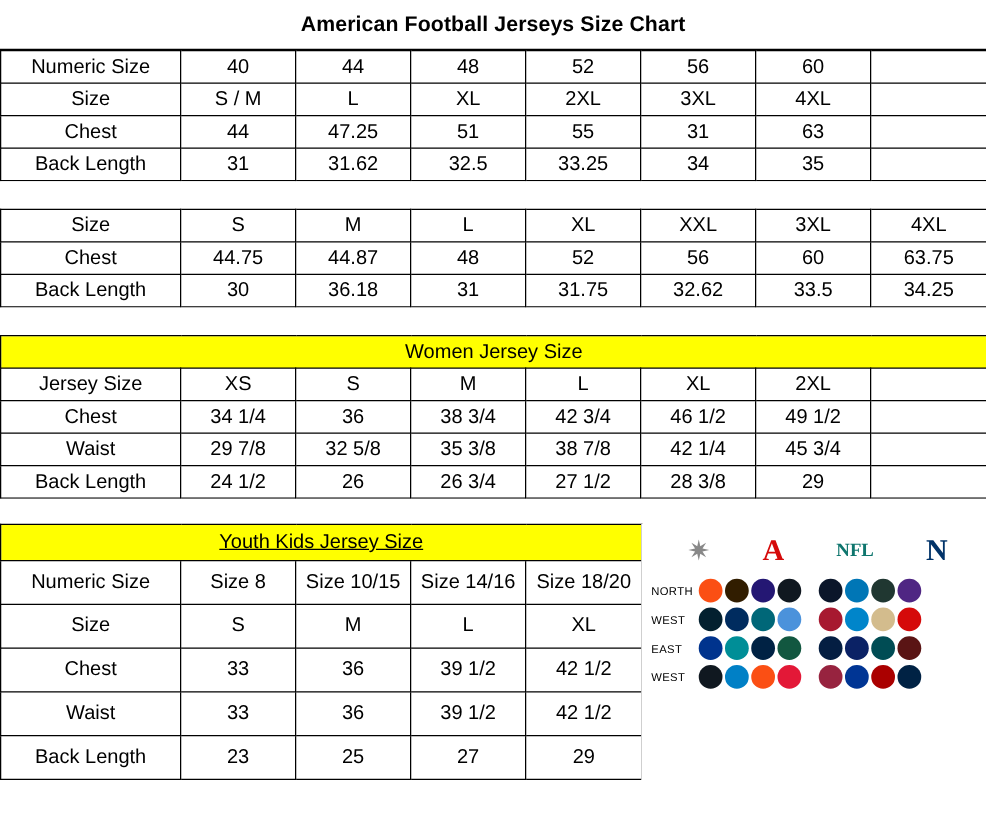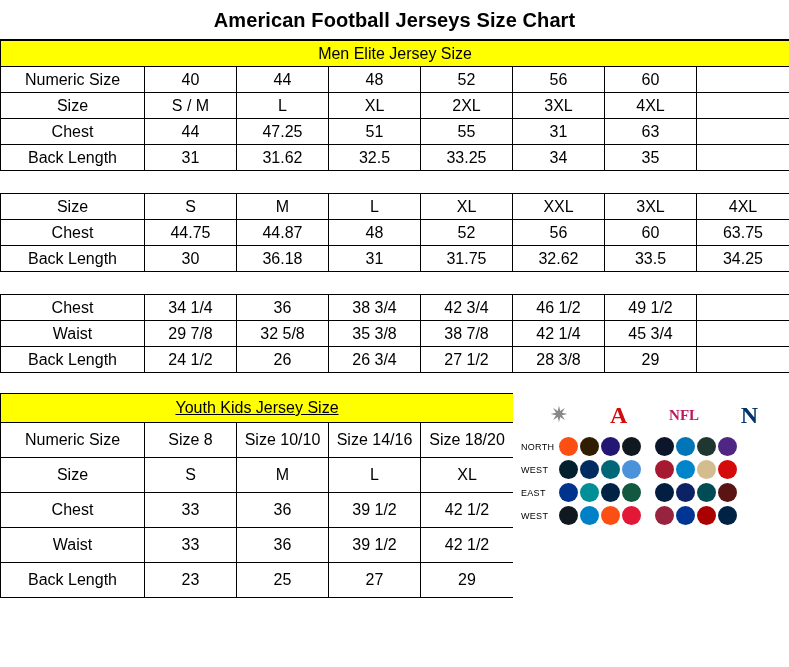--- a/index.html
+++ b/index.html
@@ -23,21 +23,21 @@
   .title-bar {
     height: 38px;
     display: flex;
     align-items: center;
     justify-content: center;
     border-bottom: 1px solid #000;
     border-top: 1px solid #fff;
   }
   .title-bar .title {
     font-weight: bold;
-    font-size: 20px;
+    font-size: 17px;
     letter-spacing: .1px;
   }
   table.sz {
     border-collapse: collapse;
     width: 789px;
     table-layout: fixed;
   }
   table.sz td {
     border: 1px solid #000;
     text-align: center;
@@ -99,21 +99,21 @@
     height: 42px;
     padding: 2px 10px 0 10px;
     box-sizing: border-box;
   }
   .conf-logo {
     font-weight: bold;
     font-size: 24px;
     font-family: "Liberation Serif", serif;
   }
   .afc { color: #d50a0a; }
-  .nfl { color: #be185d; }
+  .nfl { color: #0f766e; }
   .nfc { color: #013369; }
   .star-logo { color: #888; font-size: 22px; }
   .div-table {
     border-collapse: collapse;
     width: 100%;
   }
   .div-table td {
     padding: 1px 2px;
     vertical-align: middle;
   }
@@ -159,23 +159,20 @@
       <col style="width:144px">
         <col style="width:92px">
         <col style="width:92px">
         <col style="width:92px">
       <col style="width:92px">
         <col style="width:92px">
         <col style="width:92px">
         <col style="width:93px">
     </colgroup>
     <tbody>
-        <tr>
-      <td class="yellow-head" colspan="8">Men Elite Jersey Size</td>
-    </tr>
     <tr>
       <td class="lbl">Numeric Size</td>
       <td>40</td>
       <td>44</td>
       <td>48</td>
       <td>52</td>
       <td>56</td>
       <td>60</td>
       <td></td>
     </tr>
@@ -266,20 +263,33 @@
       <col style="width:144px">
         <col style="width:92px">
         <col style="width:92px">
         <col style="width:92px">
       <col style="width:92px">
         <col style="width:92px">
         <col style="width:92px">
         <col style="width:93px">
     </colgroup>
     <tbody>
+        <tr>
+      <td class="yellow-head" colspan="8">Women Jersey Size</td>
+    </tr>
+    <tr>
+      <td class="lbl">Jersey Size</td>
+      <td>XS</td>
+      <td>S</td>
+      <td>M</td>
+      <td>L</td>
+      <td>XL</td>
+      <td>2XL</td>
+      <td></td>
+    </tr>
     <tr>
       <td class="lbl">Chest</td>
       <td>34 1/4</td>
       <td>36</td>
       <td>38 3/4</td>
       <td>42 3/4</td>
       <td>46 1/2</td>
       <td>49 1/2</td>
       <td></td>
     </tr>
@@ -318,21 +328,21 @@
             <col style="width:92px">
             <col style="width:93px">
         </colgroup>
         <tbody>
             <tr>
           <td class="yellow-head" colspan="5">Youth Kids Jersey Size</td>
         </tr>
         <tr>
           <td class="lbl">Numeric Size</td>
           <td>Size 8</td>
-          <td>Size 10/10</td>
+          <td>Size 10/15</td>
           <td>Size 14/16</td>
           <td>Size 18/20</td>
         </tr>
         <tr>
           <td class="lbl">Size</td>
           <td>S</td>
           <td>M</td>
           <td>L</td>
           <td>XL</td>
         </tr>

